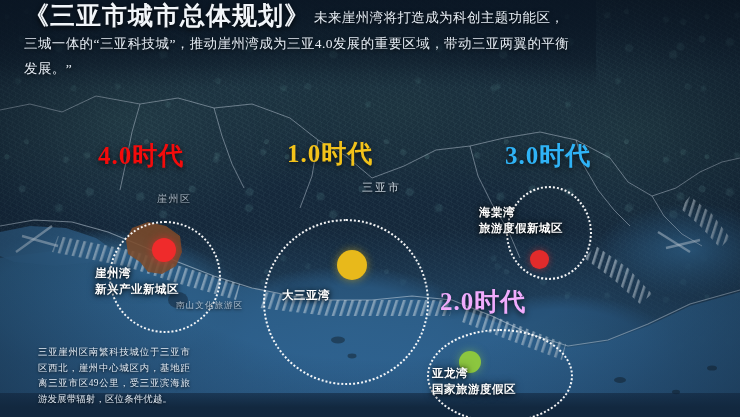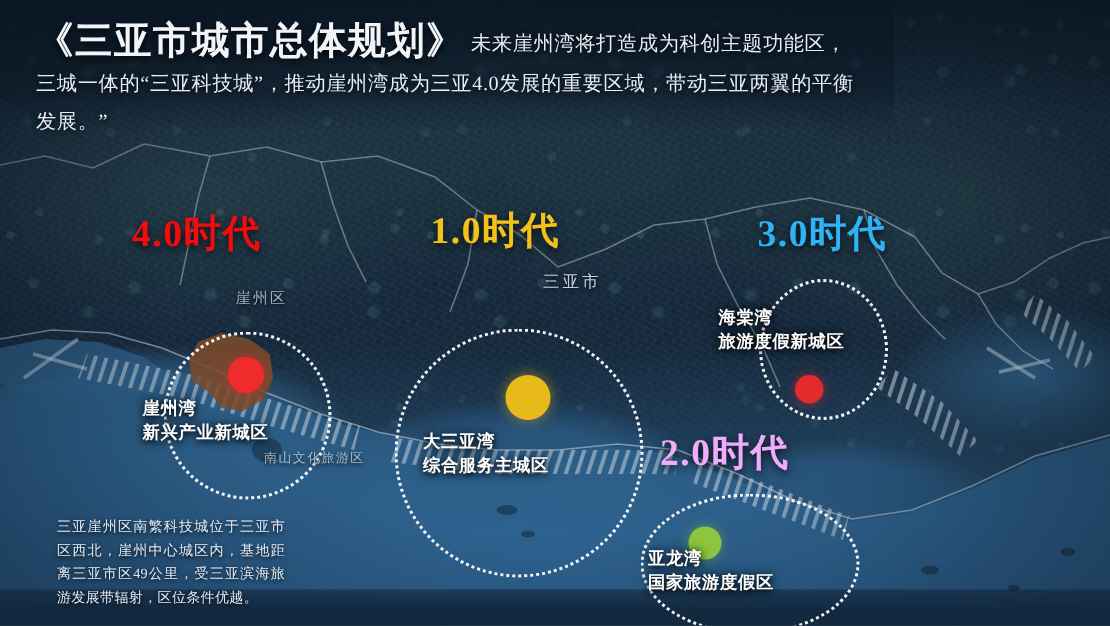--- a/index.html
+++ b/index.html
@@ -67,21 +67,21 @@
       linear-gradient(180deg, rgba(8,18,30,.55) 0%, rgba(8,18,30,0) 18%);
   }
 
   
   #vectors{position:absolute;inset:0;}
 
   
   #titlebar{
     position:absolute;left:0;top:0;width:596px;height:88px;
     background:linear-gradient(180deg,rgba(10,22,36,.72),rgba(10,22,36,.40) 70%,rgba(10,22,36,0));
-    padding:14px 18px 0 24px;
+    padding:2px 18px 0 24px;
   }
   #title-main{
     display:inline;font-size:25px;font-weight:700;color:#f1f5f9;
     letter-spacing:1px;line-height:1.15;
     text-shadow:0 2px 5px rgba(0,0,0,.85);vertical-align:-2px;
   }
   #title-sub{
     display:inline;font-size:13.5px;color:#e7eef6;letter-spacing:.4px;
     line-height:1.9;text-shadow:0 1px 4px rgba(0,0,0,.85);
   }
@@ -203,42 +203,41 @@
 
   <div class="layer" id="sat-vignette"></div>
 
   <div id="bottom-band"></div>
 
   <div id="titlebar">
     <h1 id="title-main">《三亚市城市总体规划》</h1>
     <p id="title-sub">未来崖州湾将打造成为科创主题功能区，三城一体的“三亚科技城”，推动崖州湾成为三亚4.0发展的重要区域，带动三亚两翼的平衡发展。”</p>
   </div>
 
-  <div class="era" style="left:88px;top:139px;color:#f40b0b;">4.0时代</div>
+  <div class="era" style="left:98px;top:139px;color:#f40b0b;">4.0时代</div>
   <div class="era" style="left:287px;top:137px;color:#f2c21a;">1.0时代</div>
   <div class="era" style="left:505px;top:139px;color:#2fb3f6;">3.0时代</div>
   <div class="era" style="left:440px;top:285px;color:#f0abfc;">2.0时代</div>
 
   <div class="focus-ring" style="left:109px;top:221px;width:112px;height:112px;"></div>
   <div class="focus-ring" style="left:263px;top:219px;width:166px;height:166px;"></div>
   <div class="focus-ring" style="left:506px;top:186px;width:86px;height:94px;"></div>
   <div class="focus-ring" style="left:427px;top:329px;width:146px;height:94px;"></div>
 
   <div class="zone-dot" style="left:152px;top:238px;width:24px;height:24px;background:#ef2b2b;
               box-shadow:0 0 8px rgba(239,43,43,.6);"></div>
   <div class="zone-label" style="left:95px;top:266px;width:140px;">
     <span>崖州湾</span>
     <span>新兴产业新城区</span>
   </div>
 
   <div class="zone-dot" style="left:337px;top:250px;width:30px;height:30px;background:#e8b91b;
               box-shadow:0 0 9px rgba(232,185,27,.55);"></div>
   <div class="zone-label" style="left:282px;top:288px;width:140px;">
     <span>大三亚湾</span>
-    <span>综合服务主城区</span>
   </div>
 
   <div class="zone-dot" style="left:530px;top:250px;width:19px;height:19px;background:#e22b2b;
               box-shadow:0 0 7px rgba(226,43,43,.55);"></div>
   <div class="zone-label" style="left:479px;top:205px;width:140px;">
     <span>海棠湾</span>
     <span>旅游度假新城区</span>
   </div>
 
   <div class="zone-dot" style="left:459px;top:351px;width:22px;height:22px;background:#8cc63f;

